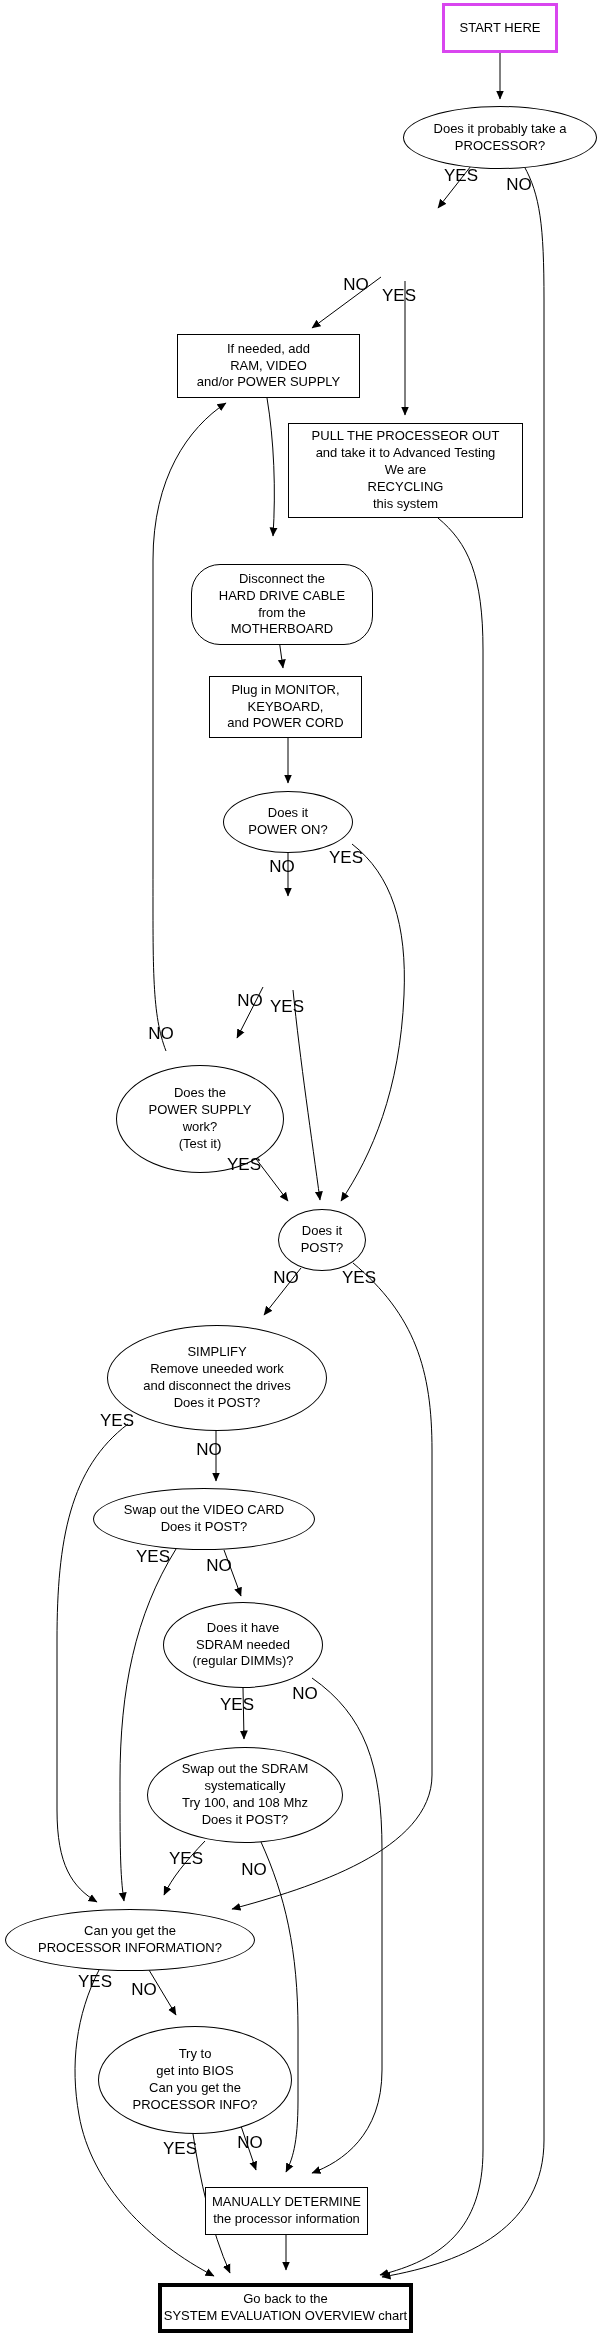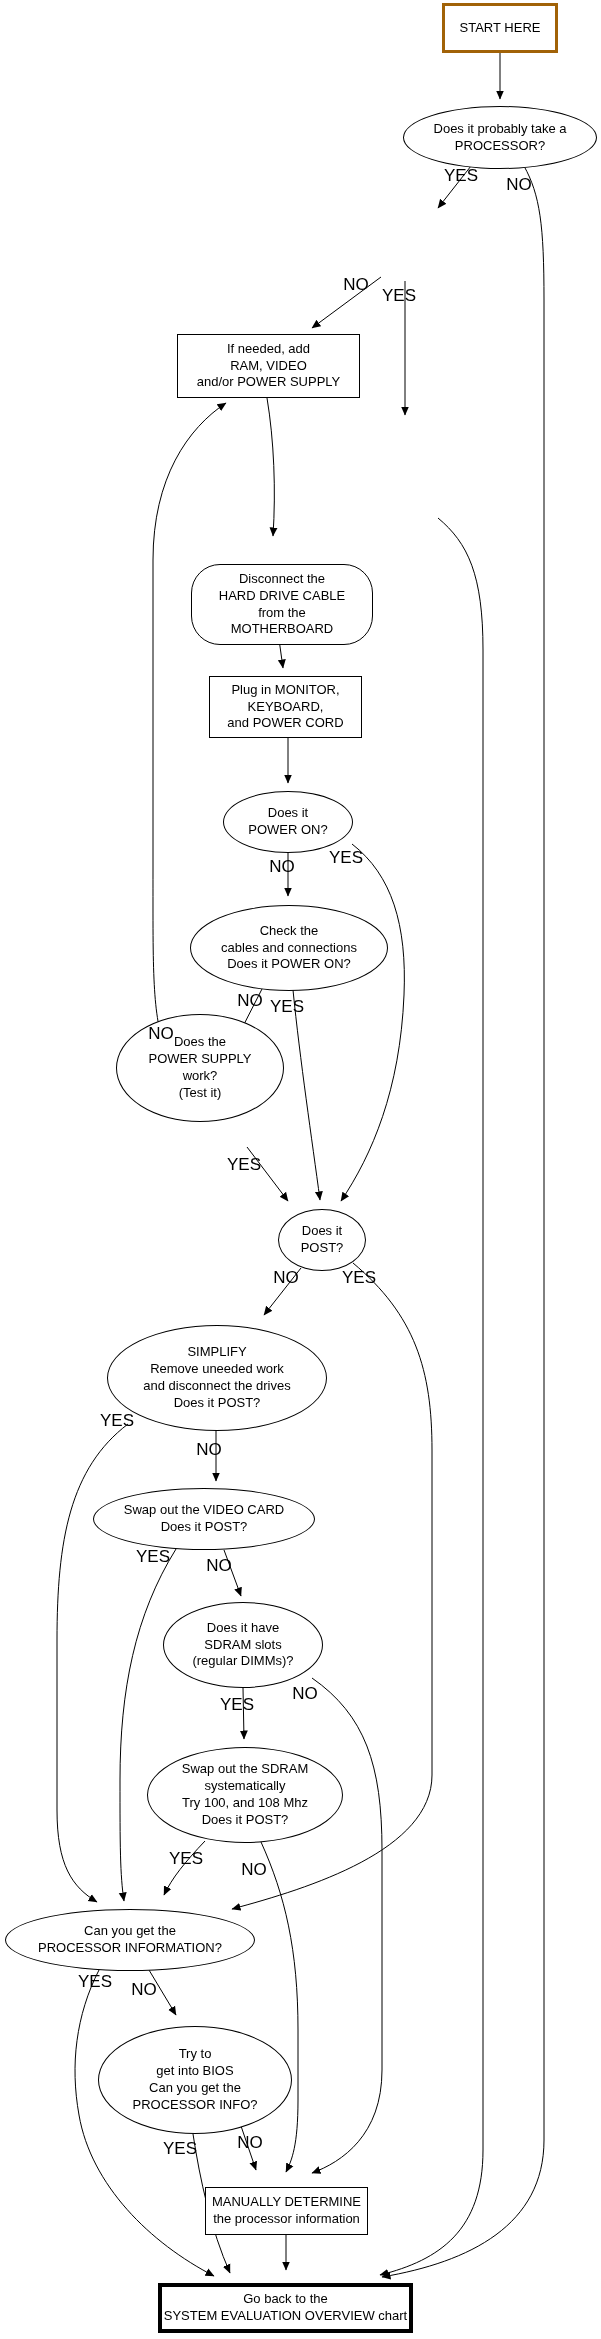--- a/index.html
+++ b/index.html
@@ -14,21 +14,21 @@
   #edges{position:absolute;left:0;top:0;width:601px;height:2339px;}
   #edges path{fill:none;stroke:#000;stroke-width:1;}
   .node{
     position:absolute;box-sizing:border-box;
     display:flex;align-items:center;justify-content:center;
     text-align:center;white-space:pre-line;
     font-size:13px;line-height:1.3;
     background:#fff;
   }
   .box{border:1px solid #000;}
-  .box-bold{border:3px solid #a16207;}
+  .box-bold{border:3px solid #d946ef;}
   .box-xbold{border:4px solid #000;}
   .ellipse{border:1px solid #000;border-radius:50%;}
   .elabel{
     position:absolute;transform:translate(-50%,-50%);
     font-size:17px;line-height:1;color:#000;white-space:nowrap;
   }
 </style>
 </head>
 <body>
 
@@ -75,55 +75,57 @@
   <div class="node box-bold" style="left:442px;top:3px;width:116px;height:50px;">START HERE</div>
 
   <div class="node ellipse" style="left:403px;top:106px;width:194px;height:63px;">Does it probably take a
 PROCESSOR?</div>
 
 
   <div class="node box" style="left:177px;top:334px;width:183px;height:64px;">If needed, add
 RAM, VIDEO
 and/or POWER SUPPLY</div>
 
+  <div class="node box" style="left:288px;top:423px;width:235px;height:95px;">PULL THE PROCESSEOR OUT
+and take it to Advanced Testing
+We are
+RECYCLING
+this system</div>
 
   <div class="node box" style="left:191px;top:564px;width:182px;height:81px;border-radius:29px;">Disconnect the
 HARD DRIVE CABLE
 from the
 MOTHERBOARD</div>
 
   <div class="node box" style="left:209px;top:676px;width:153px;height:62px;">Plug in MONITOR,
 KEYBOARD,
 and POWER CORD</div>
 
   <div class="node ellipse" style="left:223px;top:791px;width:130px;height:62px;">Does it
 POWER ON?</div>
 
-  <div class="node ellipse" style="left:190px;top:905px;width:198px;height:86px;">Check the
-cables and connections
-Does it POWER ON?</div>
 
-  <div class="node ellipse" style="left:116px;top:1014px;width:168px;height:108px;">Does the
+  <div class="node ellipse" style="left:116px;top:1065px;width:168px;height:108px;">Does the
 POWER SUPPLY
 work?
 (Test it)</div>
 
   <div class="node ellipse" style="left:278px;top:1209px;width:88px;height:62px;">Does it
 POST?</div>
 
   <div class="node ellipse" style="left:107px;top:1325px;width:220px;height:106px;">SIMPLIFY
 Remove uneeded work
 and disconnect the drives
 Does it POST?</div>
 
   <div class="node ellipse" style="left:93px;top:1488px;width:222px;height:62px;">Swap out the VIDEO CARD
 Does it POST?</div>
 
   <div class="node ellipse" style="left:163px;top:1602px;width:160px;height:86px;">Does it have
-SDRAM slots
+SDRAM needed
 (regular DIMMs)?</div>
 
   <div class="node ellipse" style="left:147px;top:1747px;width:196px;height:96px;">Swap out the SDRAM
 systematically
 Try 100, and 108 Mhz
 Does it POST?</div>
 
   <div class="node ellipse" style="left:5px;top:1909px;width:250px;height:62px;">Can you get the
 PROCESSOR INFORMATION?</div>
 

